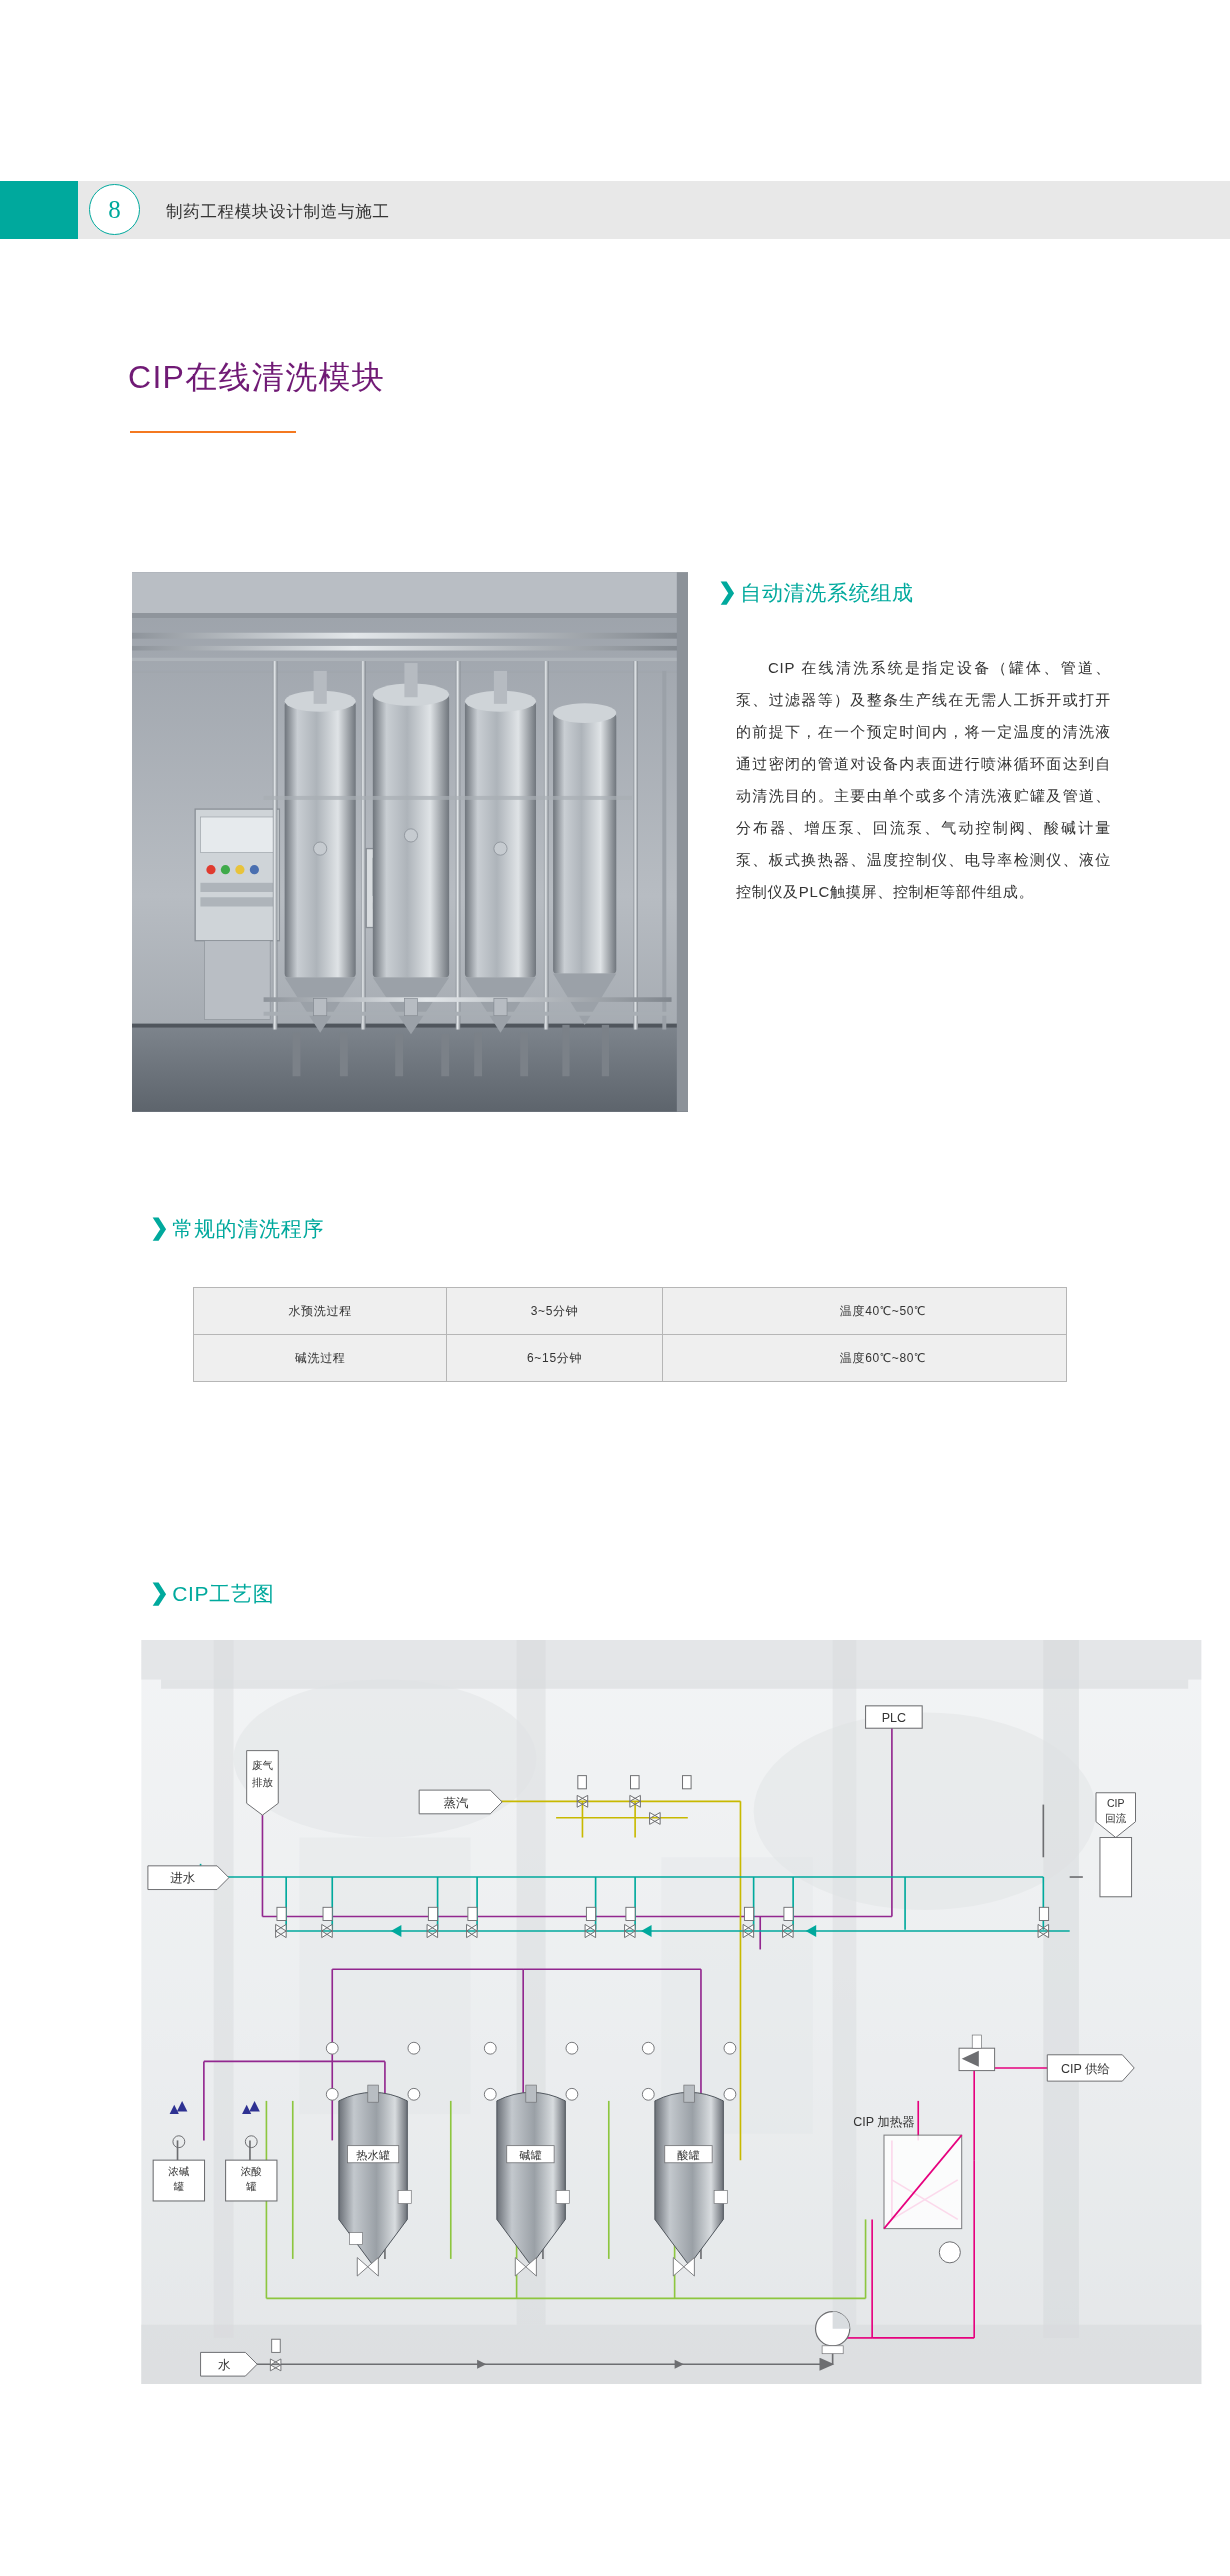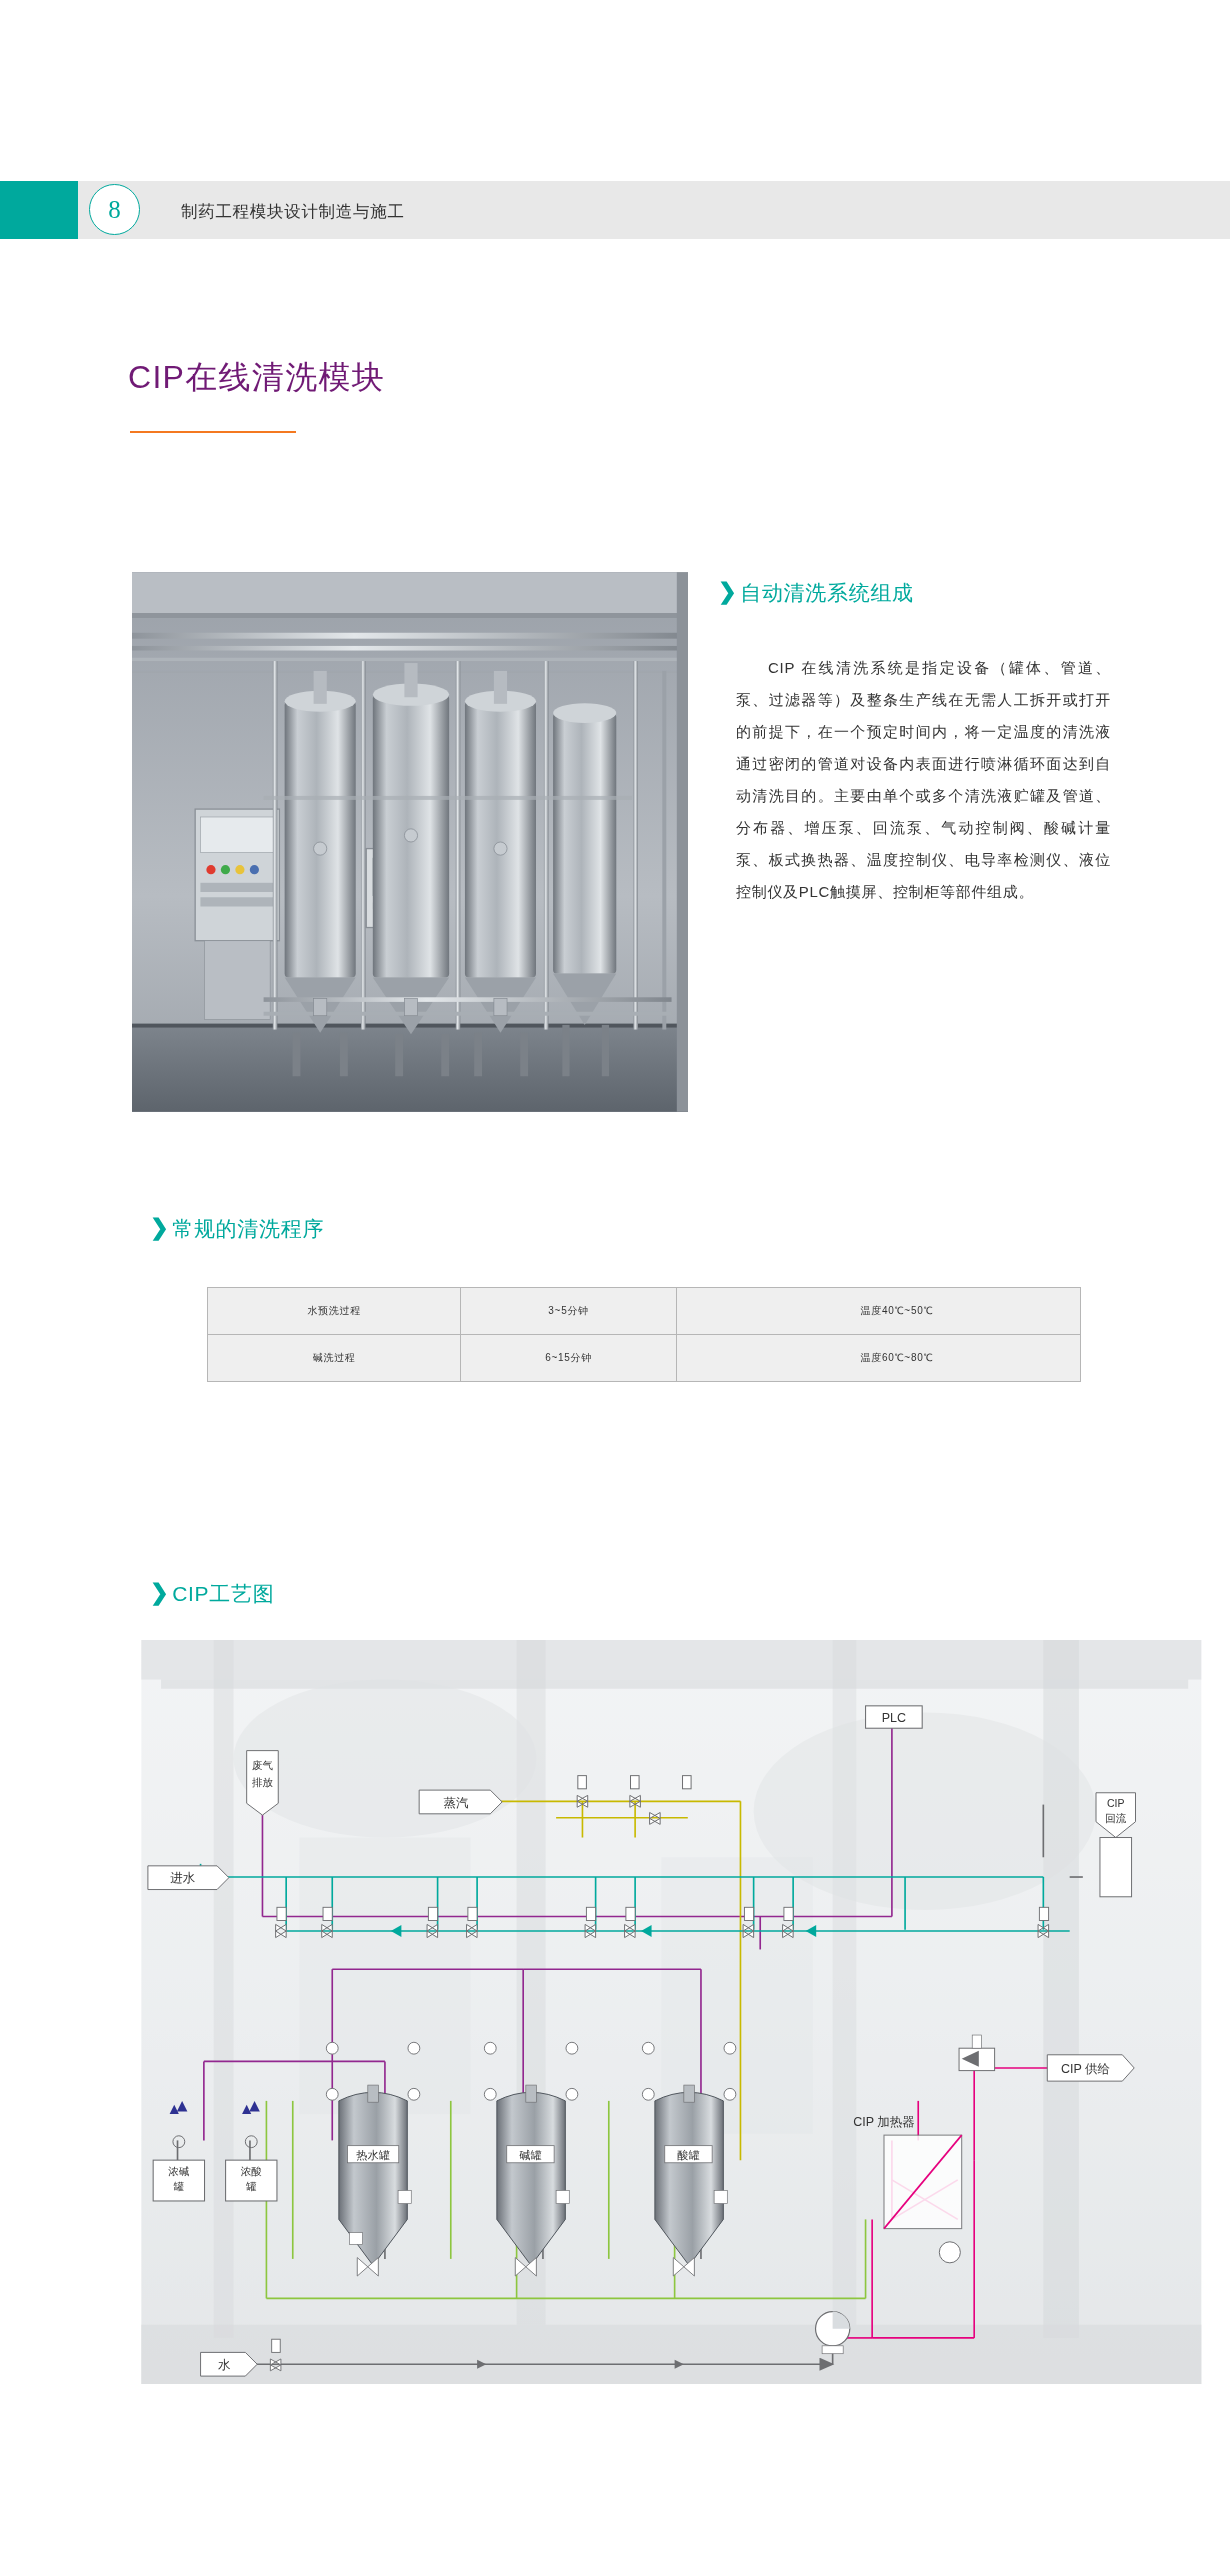--- a/index.html
+++ b/index.html
@@ -41,21 +41,21 @@
     background: #ffffff;
     color: #00a99d;
     font-size: 25px;
     display: flex;
     align-items: center;
     justify-content: center;
     font-family: "Liberation Serif", serif;
   }
   .header-title {
     position: absolute;
-    left: 181px;
+    left: 166px;
     top: 20px;
     font-size: 16.5px;
     color: #333333;
     letter-spacing: 0.7px;
   }
 
   
   .main-title {
     position: absolute;
     left: 128px;
@@ -118,25 +118,25 @@
     line-height: 32px;
     color: #333333;
     text-indent: 32px;
     letter-spacing: 0.7px;
     text-align: justify;
   }
 
   
   .cip-table {
     position: absolute;
-    left: 207px;
+    left: 193px;
     top: 1287px;
     width: 874px;
     border-collapse: collapse;
-    font-size: 10px;
+    font-size: 12px;
     color: #333333;
   }
   .cip-table td {
     border: 0.7px solid #b6b6b6;
     height: 47px;
     text-align: center;
     background: #efefef;
     letter-spacing: 0.7px;
   }
   .cip-table td.c1 { width: 254px; }

